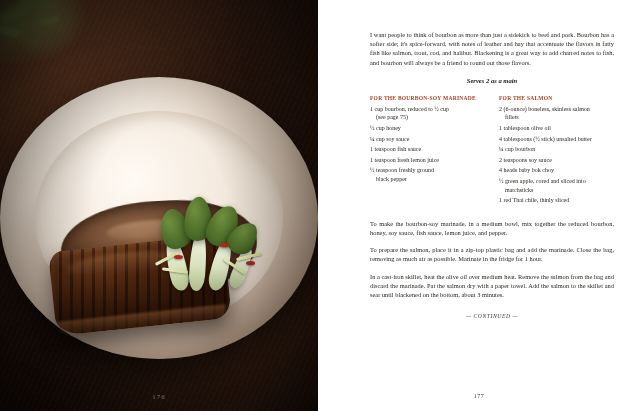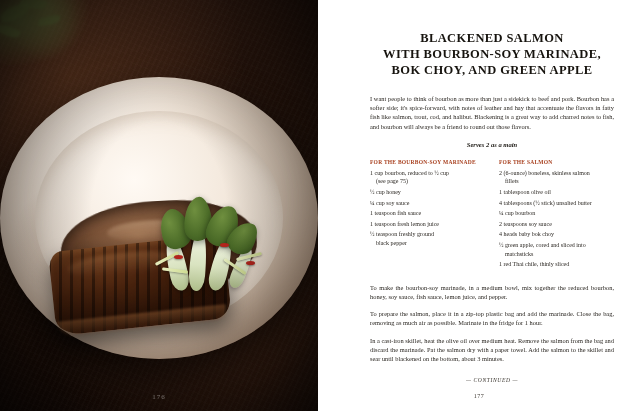--- a/index.html
+++ b/index.html
@@ -366,25 +366,20 @@
 
     <div class="photo-vignette"></div>
     <div class="page-num-left">176</div>
   </div>
 
   <div class="gutter"></div>
 
   <div class="text-page">
     <div class="text-inner">
 
-      <h1 class="recipe-title">
-        <span>BLACKENED SALMON</span>
-        <span>WITH BOURBON-SOY MARINADE,</span>
-        <span>BOK CHOY, AND GREEN APPLE</span>
-      </h1>
 
       <p class="headnote">I want people to think of bourbon as more than just a sidekick to beef and pork. Bourbon has a softer side; it's spice-forward, with notes of leather and hay that accentuate the flavors in fatty fish like salmon, trout, cod, and halibut. Blackening is a great way to add charred notes to fish, and bourbon will always be a friend to round out those flavors.</p>
 
       <p class="serves">Serves 2 as a main</p>
 
       <div class="columns">
 
         <div class="col">
           <div class="col-head">FOR THE BOURBON-SOY MARINADE</div>
           <div class="ing">

